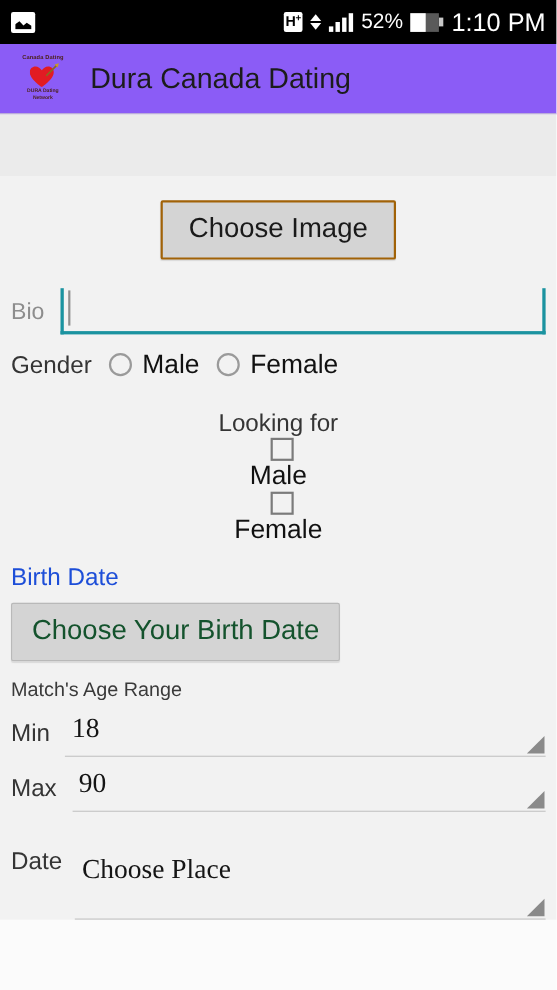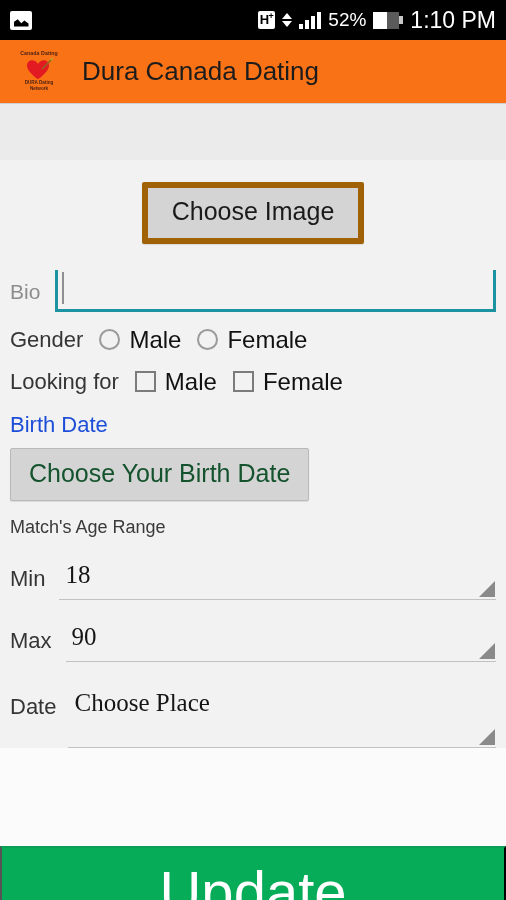--- a/index.html
+++ b/index.html
@@ -64,21 +64,21 @@
   .battpct { font-size: 19px; letter-spacing: 0px; }
   .battery { position: relative; width: 30px; height: 17px; display: flex; align-items: center; }
   .batt-body { width: 26px; height: 17px; background: #5a5a5a; position: relative; }
   .batt-fill { position: absolute; left: 0; top: 0; bottom: 0; width: 52%; background: #ffffff; }
   .batt-cap { width: 4px; height: 8px; background: #c8c8c8; }
   .clock { font-size: 23px; letter-spacing: 0px; }
 
   
   .appbar {
     height: 64px; flex: 0 0 64px;
-    background: #f97316;
+    background: #8b5cf6;
     display: flex; align-items: center;
     padding-left: 16px;
     border-bottom: 1px solid #cfcfcf;
   }
   .logo {
     width: 46px; height: 52px;
     display: flex; flex-direction: column;
     align-items: center; justify-content: center;
     line-height: 1;
     flex: 0 0 46px;
@@ -113,21 +113,21 @@
   .content {
     flex: 1 1 auto;
     background: #f2f2f2;
     position: relative;
     padding: 0 6px;
   }
 
   .choose-image-wrap { display: flex; justify-content: center; padding-top: 22px; }
   .btn-gray {
     background: #d4d4d4;
-    border: 6px solid #a16207;
+    border: 2px solid #a16207;
     border-radius: 2px;
     color: #1a1a1a;
     font-size: 25px;
     font-family: "Liberation Sans", sans-serif;
     padding: 10px 24px 12px 24px;
     line-height: 1.1;
     box-shadow: 0 1px 1px rgba(0,0,0,0.10);
   }
 
   .row { display: flex; align-items: center; }
@@ -159,21 +159,21 @@
   .field-label { font-size: 22px; color: #353535; }
   .radio {
     width: 21px; height: 21px;
     border: 2px solid #9a9a9a;
     border-radius: 50%;
     margin: 0 9px 0 16px;
     flex: 0 0 21px;
   }
   .opt-label { font-size: 24px; color: #111111; }
 
-  .looking-row { margin-top: 14px; padding: 0 4px; }
+  .looking-row { margin-top: 26px; padding: 0 4px; flex-direction: column; }
   .checkbox {
     width: 21px; height: 21px;
     border: 2px solid #7b7b7b;
     margin: 0 9px 0 16px;
     flex: 0 0 21px;
     background: #f2f2f2;
   }
 
   .birthdate-label { margin-top: 16px; padding: 0 4px; font-size: 22px; color: #1d4ed8; }
 
@@ -184,32 +184,32 @@
     border-radius: 2px;
     color: #14532d;
     font-size: 25px;
     font-family: "Liberation Sans", sans-serif;
     padding: 10px 18px 12px 18px;
     box-shadow: 0 1px 1px rgba(0,0,0,0.10);
   }
 
   .age-range-label { margin-top: 16px; padding: 0 4px; font-size: 18px; color: #3a3a3a; }
 
-  .spinner-row { margin-top: 22px; padding: 0 4px; align-items: flex-start; }
+  .spinner-row { margin-top: 10px; padding: 0 4px; align-items: flex-start; }
   .spinner-label { font-size: 22px; color: #353535; padding-top: 6px; flex: 0 0 auto; }
   .spinner {
     position: relative;
     flex: 1 1 auto;
     margin-left: 14px;
     border-bottom: 1px solid #c2c2c2;
     min-height: 40px;
     padding-bottom: 4px;
     font-family: Liberation Serif, serif;
   }
-  .spinner.tall { min-height: 60px; margin-left: 12px; }
+  .spinner.tall { min-height: 60px; margin-left: 12px; margin-top: 12px; }
   .spinner-value { font-size: 25px; color: #151515; padding: 1px 0 0 6px; }
   .spinner::after {
     content: "";
     position: absolute; right: 1px; bottom: 2px;
     width: 0; height: 0;
     border-left: 16px solid transparent;
     border-bottom: 16px solid #8a8a8a;
   }
 
   .place-row { margin-top: 26px; }

